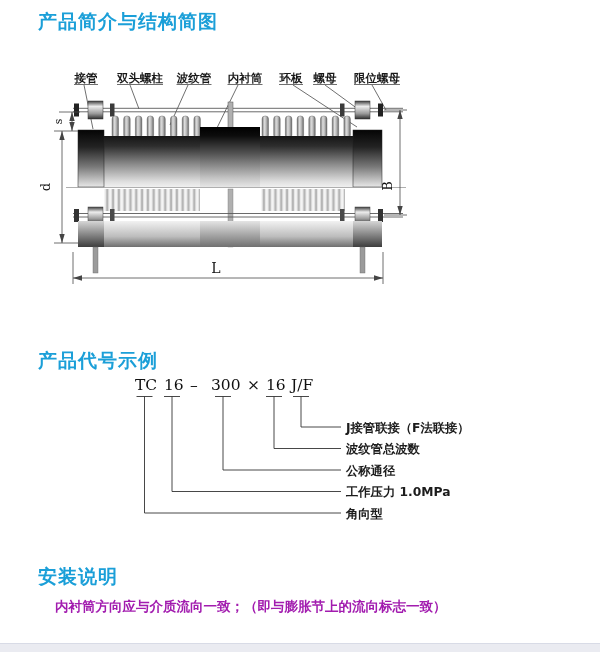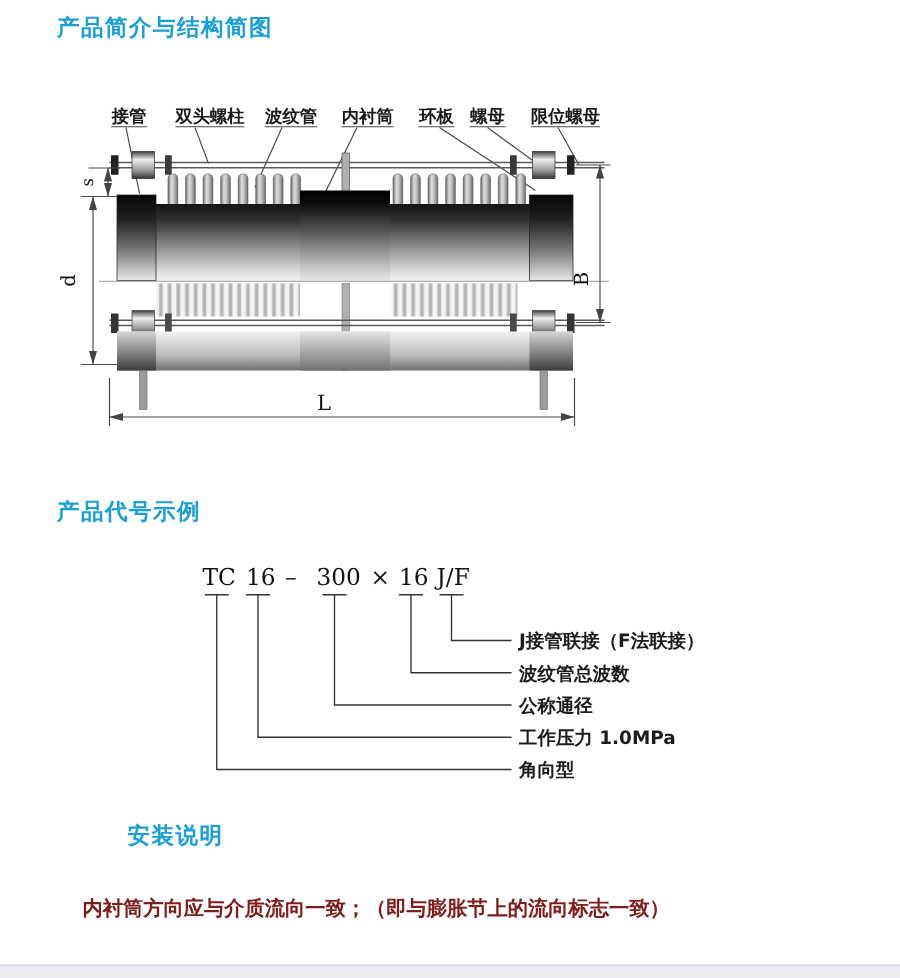--- a/index.html
+++ b/index.html
@@ -1,32 +1,32 @@
 <!DOCTYPE html>
 <html style="--heading: #1b9fd8;"><head>
 <meta charset="utf-8">
 <style>
   html,body{margin:0;padding:0;background:#ffffff;}
   body{width:600px;height:652px;position:relative;overflow:hidden;
        font-family:"DejaVu Sans","Liberation Sans",sans-serif;}
-  .heading{position:absolute;left:38px;font-size:15px;font-weight:bold;
+  .heading{position:absolute;left:38px;font-size:19px;font-weight:bold;
            color:var(--heading,#1b9fd8);letter-spacing:1px;}
   #h-intro{top:9px;}
-  #h-code{top:332px;}
-  #h-install{top:548px;margin-left:47px;}
+  #h-code{top:348px;}
+  #h-install{top:564px;}
   #diagram-svg{position:absolute;left:28px;top:58px;}
   #code-svg{position:absolute;left:120px;top:376px;}
   .part-label{font-size:11.5px;font-weight:600;fill:#1a1a1a;}
   .dim-label{font-family:"DejaVu Serif","Liberation Serif",serif;fill:#111;}
   .code-seg{font-family:"DejaVu Serif","Liberation Serif",serif;font-size:15.5px;fill:#111;}
   .callout-label{font-size:12.3px;font-weight:600;fill:#1c1c1c;}
   .dline{stroke:#4a4a4a;stroke-width:0.8;fill:none;}
   .thin{stroke:#5a5a5a;stroke-width:0.9;fill:none;}
   #install-text{position:absolute;left:55px;top:594px;width:500px;
-                font-size:13.5px;font-weight:600;color:#7f1d1d;line-height:25px;}
+                font-size:13.5px;font-weight:600;color:#a21caf;line-height:25px;}
   #bottom-strip{position:absolute;left:0;bottom:0;width:600px;height:8px;
                 background:#eaebf1;border-top:1px solid #d8dbe6;}
 </style>
 </head>
 <body>
 
 <div class="heading" id="h-intro">产品简介与结构简图</div>
 
 <svg id="diagram-svg" width="442" height="232" viewBox="28 58 442 232">
   <defs>

